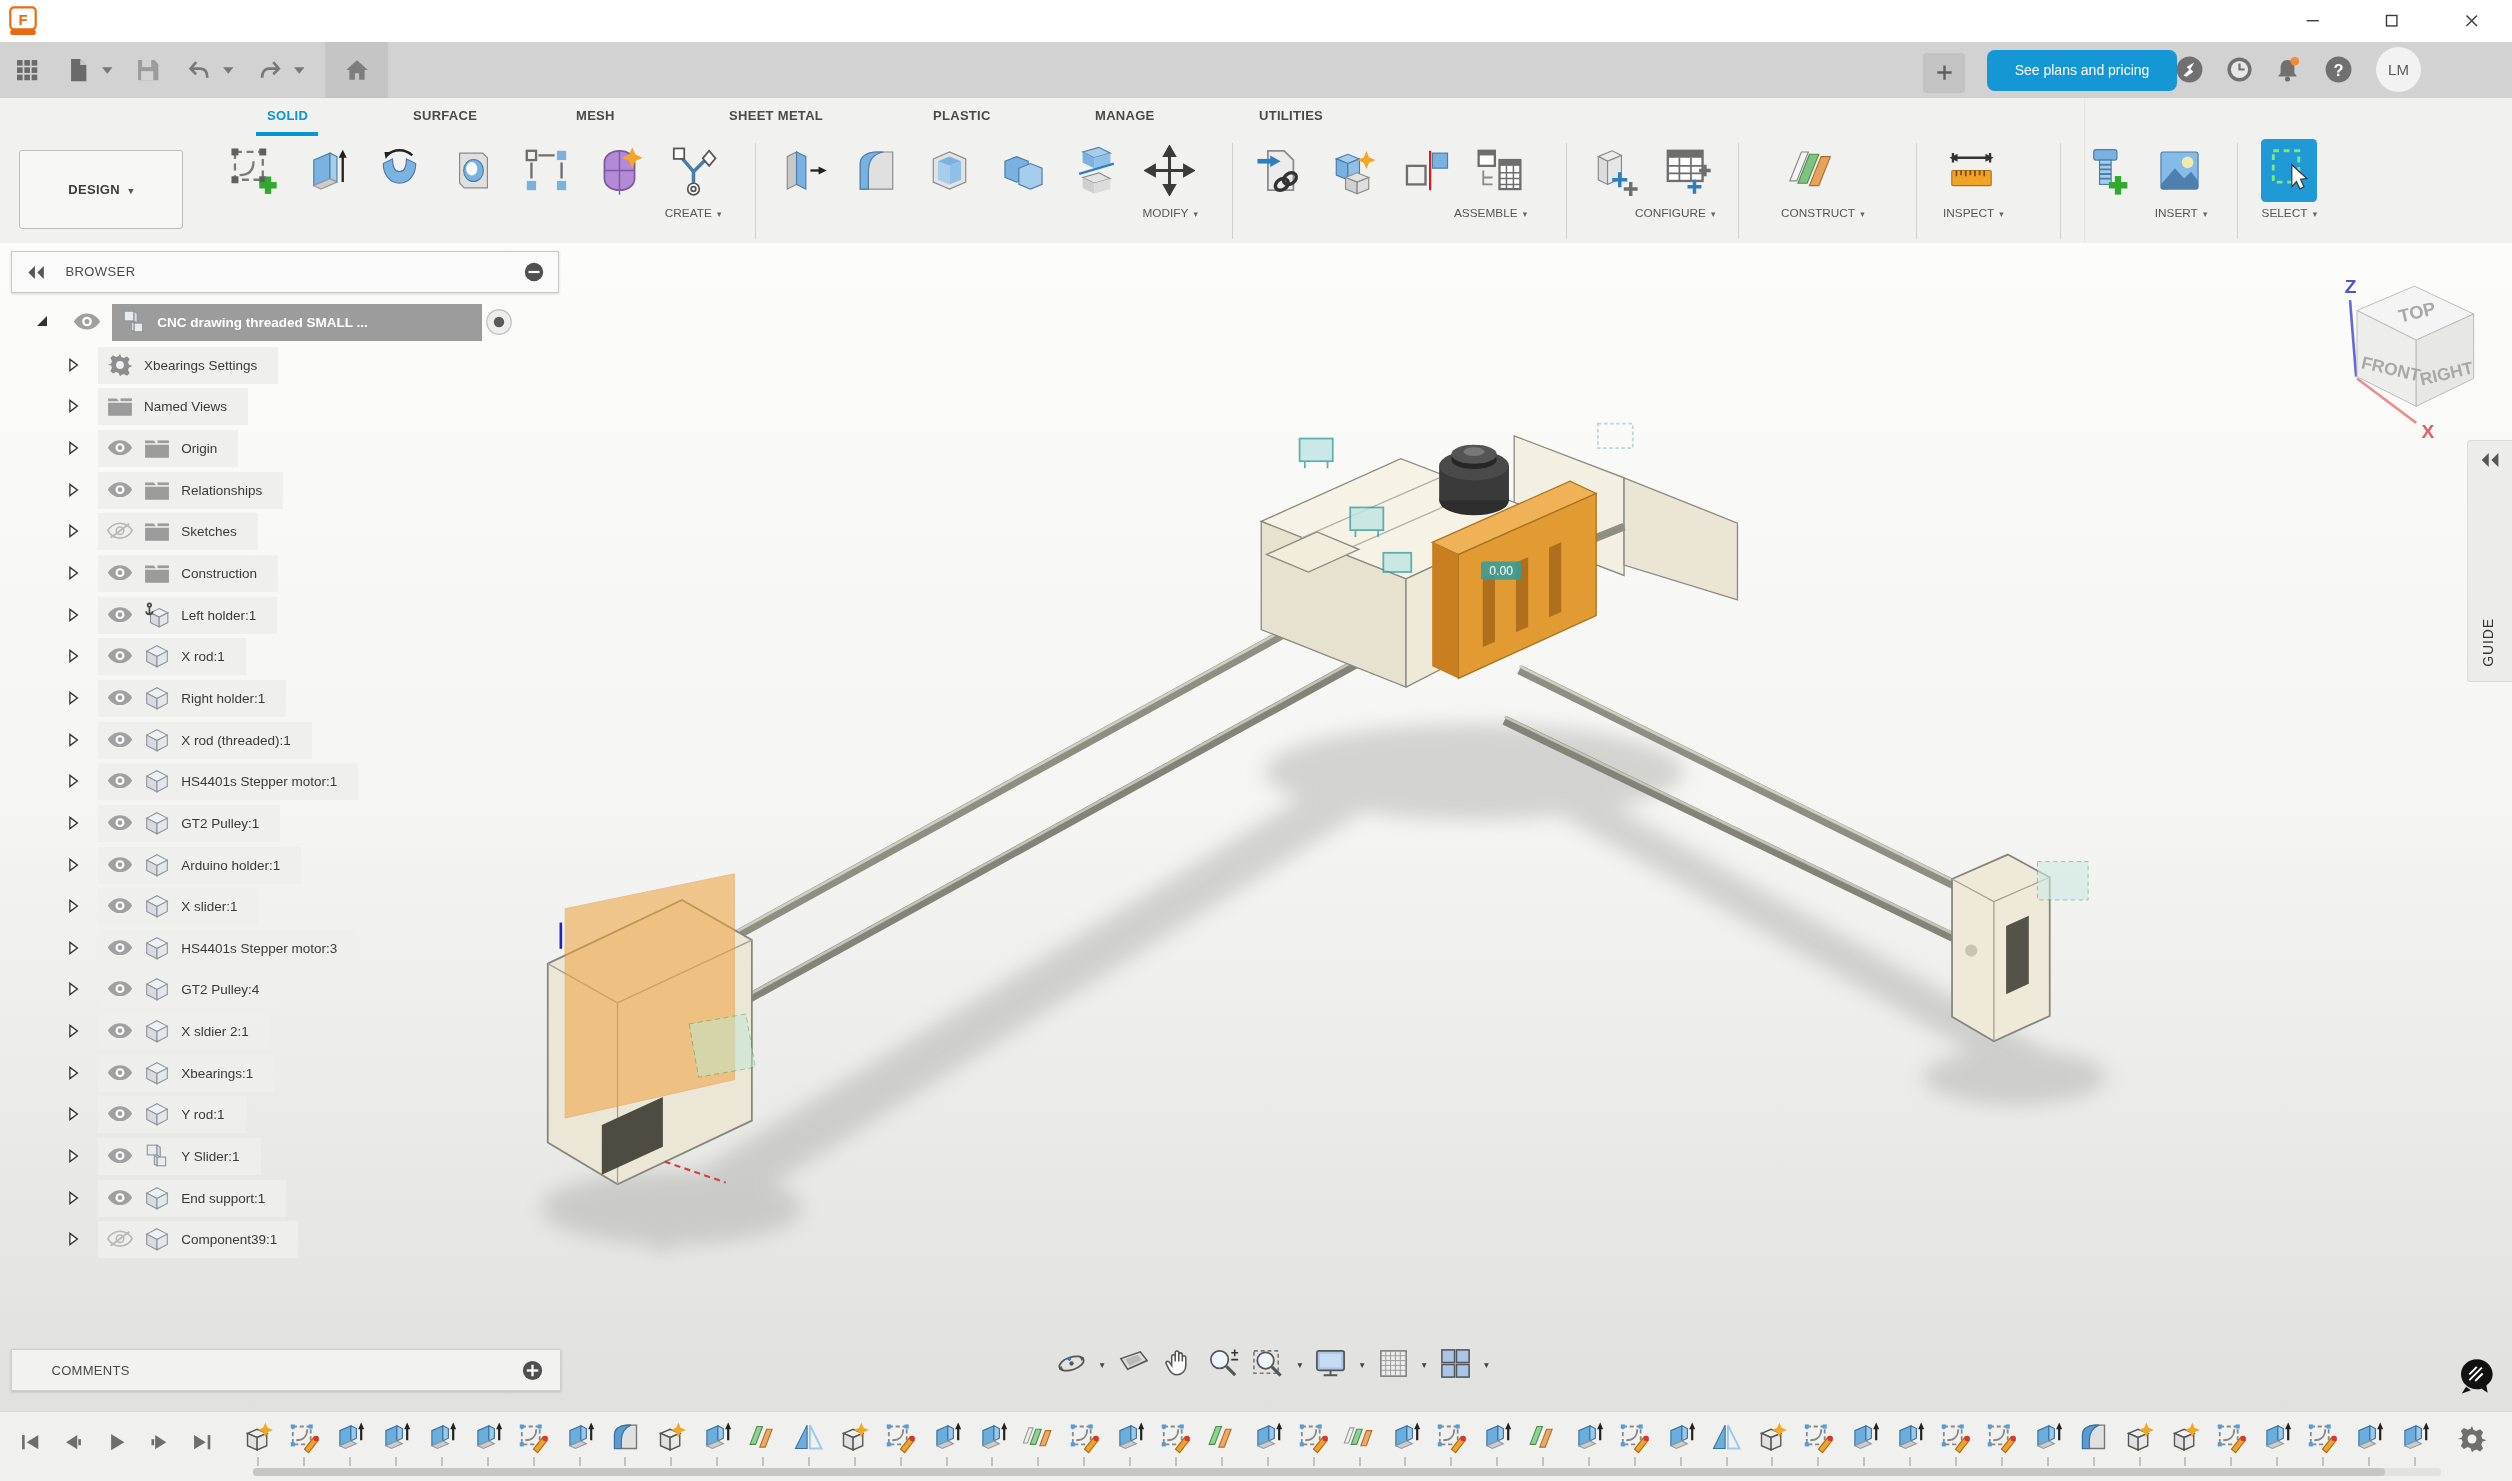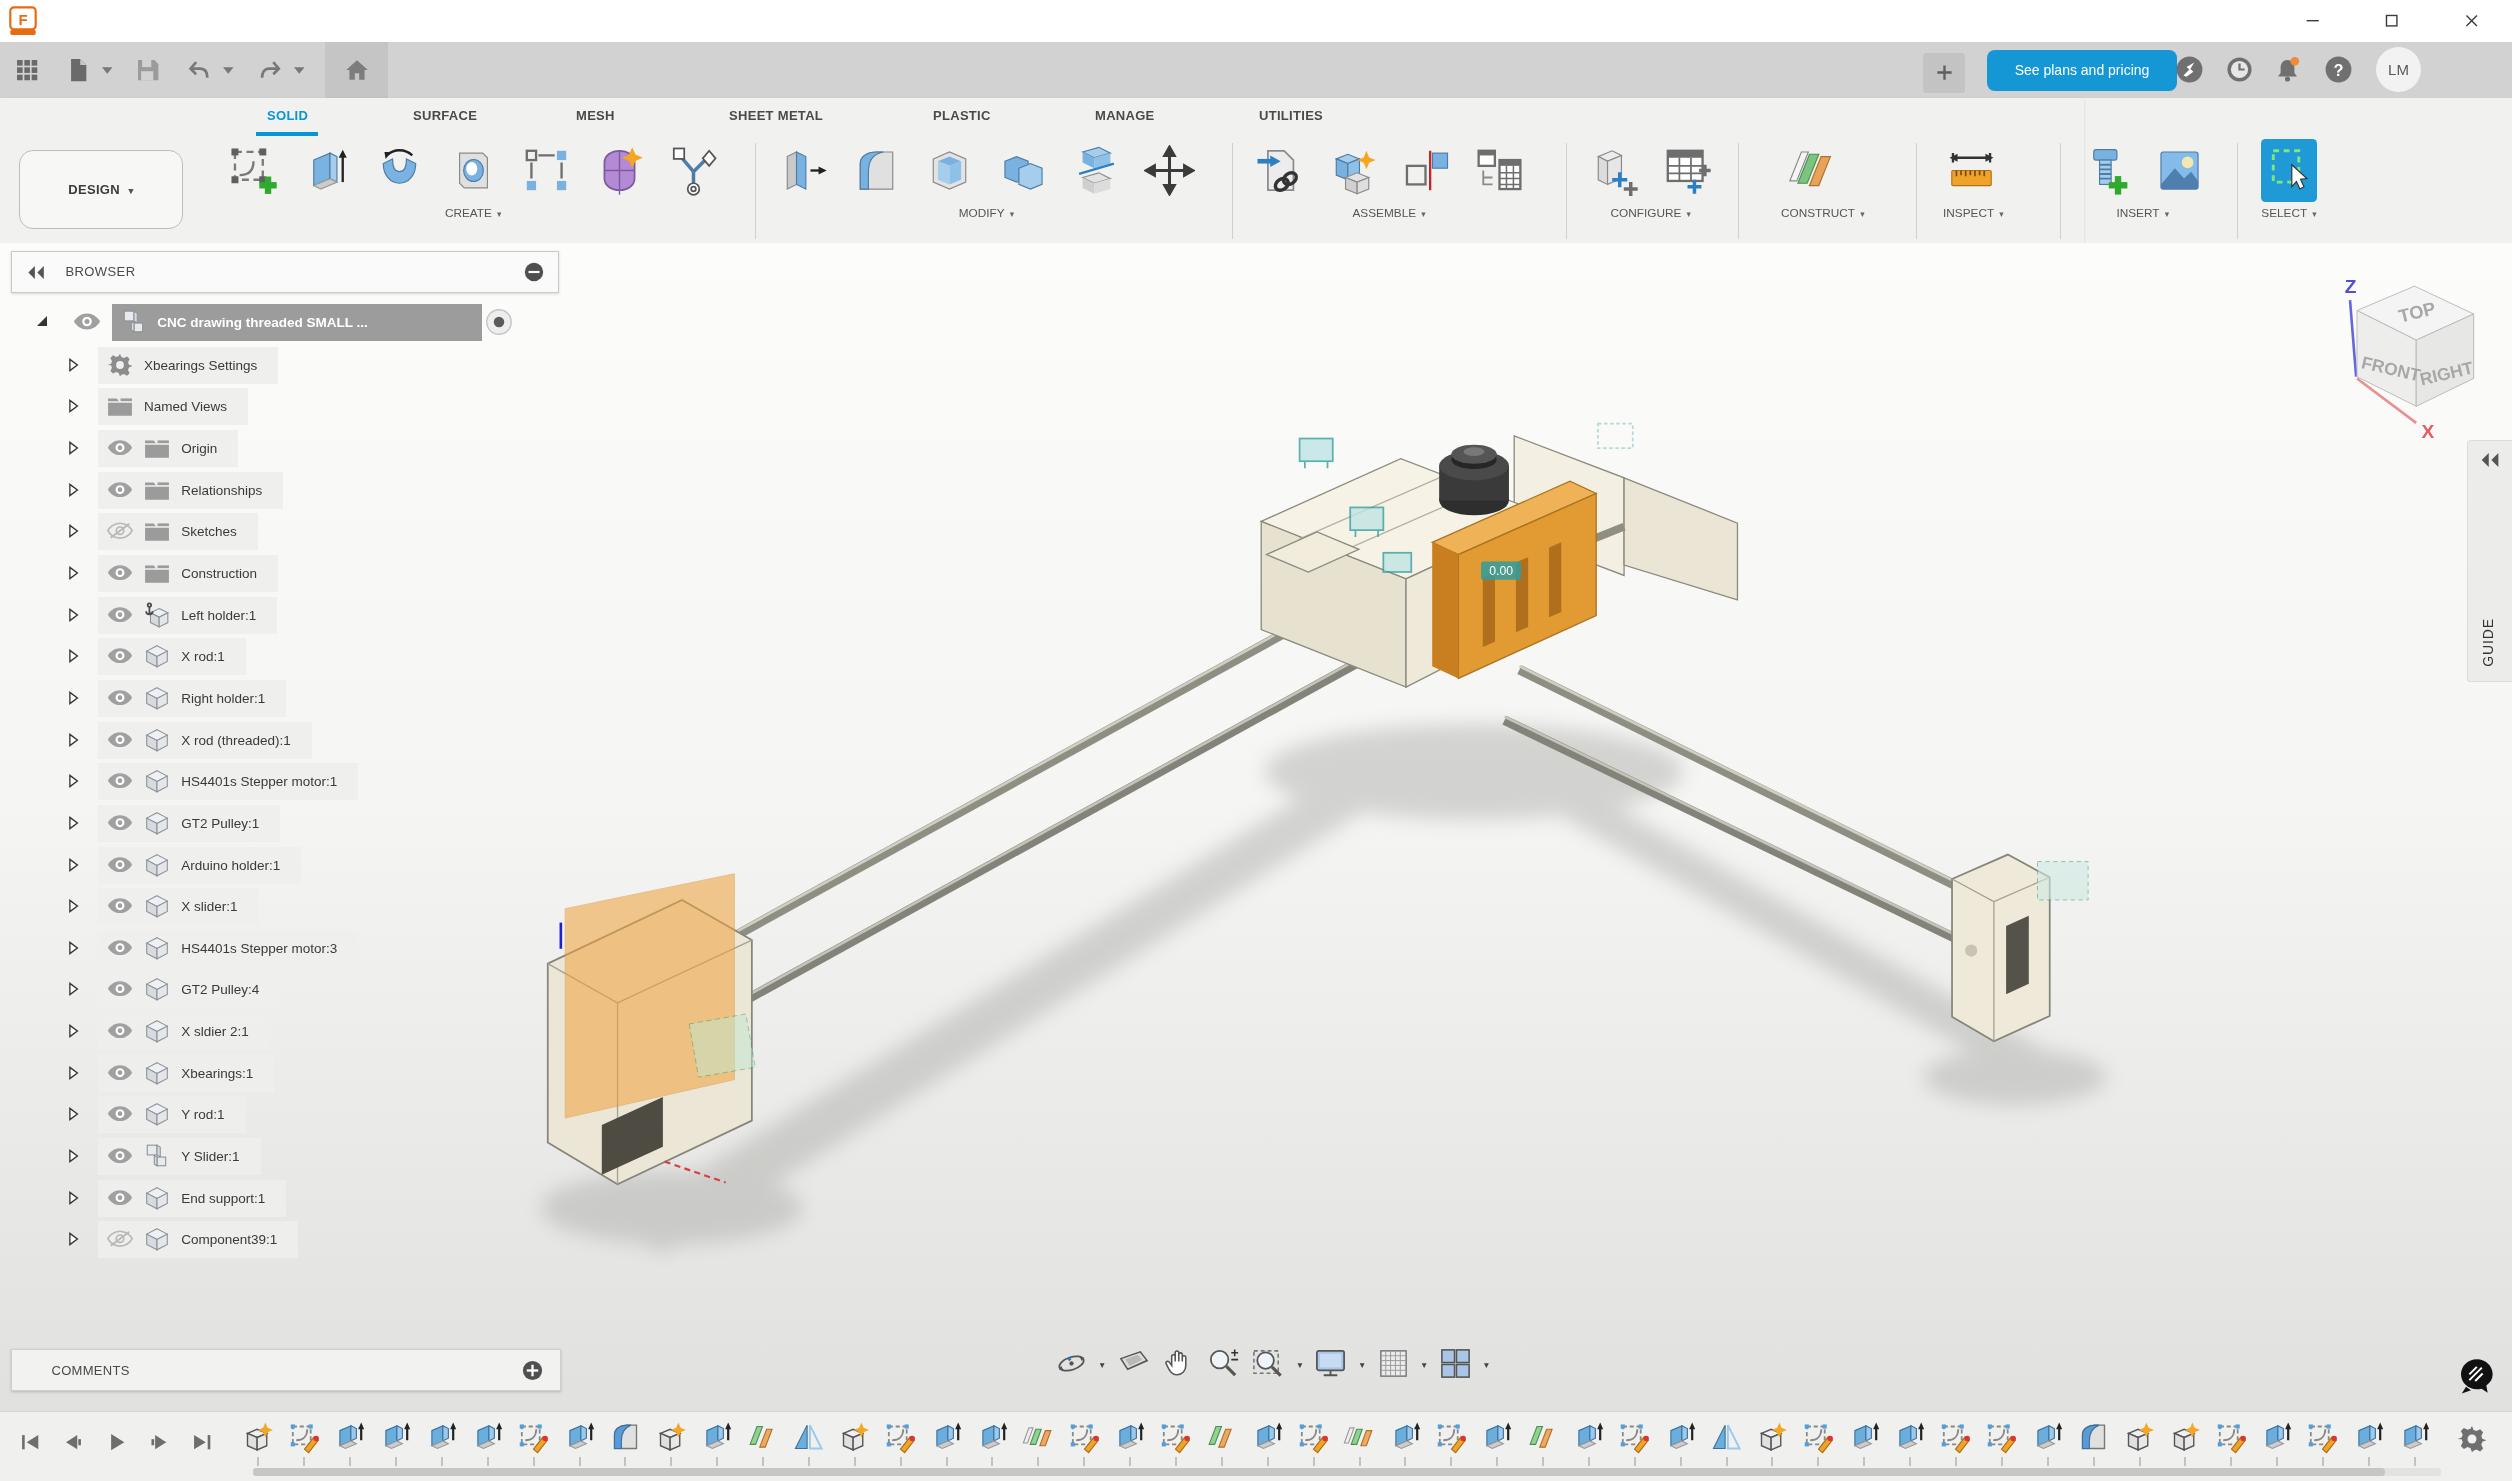--- a/index.html
+++ b/index.html
@@ -27,29 +27,29 @@
   #newtab svg{width:19px;height:19px;}
   #plansbtn{position:absolute;left:1987px;top:7.9px;width:190px;height:41px;border:0;border-radius:7.9px;background:#1697d5;color:#fff;font-size:14px;font-family:"Liberation Sans",sans-serif;cursor:pointer;}
   .acctic{position:absolute;top:12.2px;width:31px;height:31px;border:0;background:none;padding:0;cursor:pointer;}
   #avatar{position:absolute;left:2376px;top:5.2px;width:45px;height:45px;border-radius:50%;background:#f2f2f2;border:0;color:#5a5a5a;font-size:15px;cursor:pointer;font-family:"Liberation Sans",sans-serif;}
   
   #ribbon{position:absolute;left:0;top:98px;width:2084px;height:145px;background:#f1f1f0;border-bottom:0.9px solid #cfcfce;box-shadow:0 0.9px 2.6px rgba(0,0,0,.12);}
   #tabsrow{position:absolute;left:0;top:0;width:2512px;height:38px;}
   .rtab{position:absolute;top:0;height:35px;line-height:35px;font-size:13px;font-weight:bold;color:#4a4a4a;letter-spacing:0.3px;cursor:pointer;}
   .rtab.act{color:#0696d7;}
   .tabu{position:absolute;top:34px;height:4.4px;background:#0696d7;}
-  #designbtn{position:absolute;left:19px;top:52px;width:164px;height:79px;background:#f7f7f6;border:0.9px solid #bdbdbd;border-radius:14px;font-size:13px;font-weight:bold;color:#3c3c3c;letter-spacing:0.3px;cursor:pointer;font-family:"Liberation Sans",sans-serif;}
+  #designbtn{position:absolute;left:19px;top:52px;width:164px;height:79px;background:#f7f7f6;border:0.9px solid #bdbdbd;border-radius:3px;font-size:13px;font-weight:bold;color:#3c3c3c;letter-spacing:0.3px;cursor:pointer;font-family:"Liberation Sans",sans-serif;}
   #designbtn .caret{margin-left:8.7px;font-size:9.6px;color:#555;}
   #groups{position:absolute;left:0;top:38px;width:2512px;height:106px;}
   .rgroup{position:absolute;top:0;}
   .grow{display:flex;gap:17.4px;height:68px;align-items:center;}
   .gtool{width:56px;height:63px;background:none;border:0;padding:1.7px;cursor:pointer;display:flex;align-items:center;justify-content:center;}
   .gtool svg{width:51px;height:51px;}
   .gtool.seltile{background:#1f9ad6;border-radius:4.4px;}
-  .glabel{margin-top:1.7px;text-align:center;font-size:11.8px;color:#555;cursor:pointer;}
+  .glabel{margin-top:1.7px;text-align:right;font-size:11.8px;color:#555;cursor:pointer;}
   .glabel .caret{margin-left:5.2px;font-size:8.7px;color:#666;}
   .gsep{position:absolute;top:7px;width:0.9px;height:96px;background:#d0d0cf;}
   
   #viewport{position:absolute;left:0;top:243px;width:2512px;height:1238px;background:linear-gradient(180deg,#fcfcfb 0%,#f5f5f3 45%,#dededc 100%);cursor:crosshair;}
   #modelsvg{position:absolute;left:0;top:0;}
   
   #viewcube{position:absolute;left:2303px;top:17.4px;width:209px;height:209px;cursor:pointer;}
   
   #guide{position:absolute;left:2467px;top:197px;width:45px;height:240px;background:#ececeb;border:0.9px solid #dcdcdb;border-right:0;border-radius:3.5px 0 0 3.5px;}
   #guide .coll{position:absolute;left:12.2px;top:12.2px;width:21px;height:14px;cursor:pointer;}

